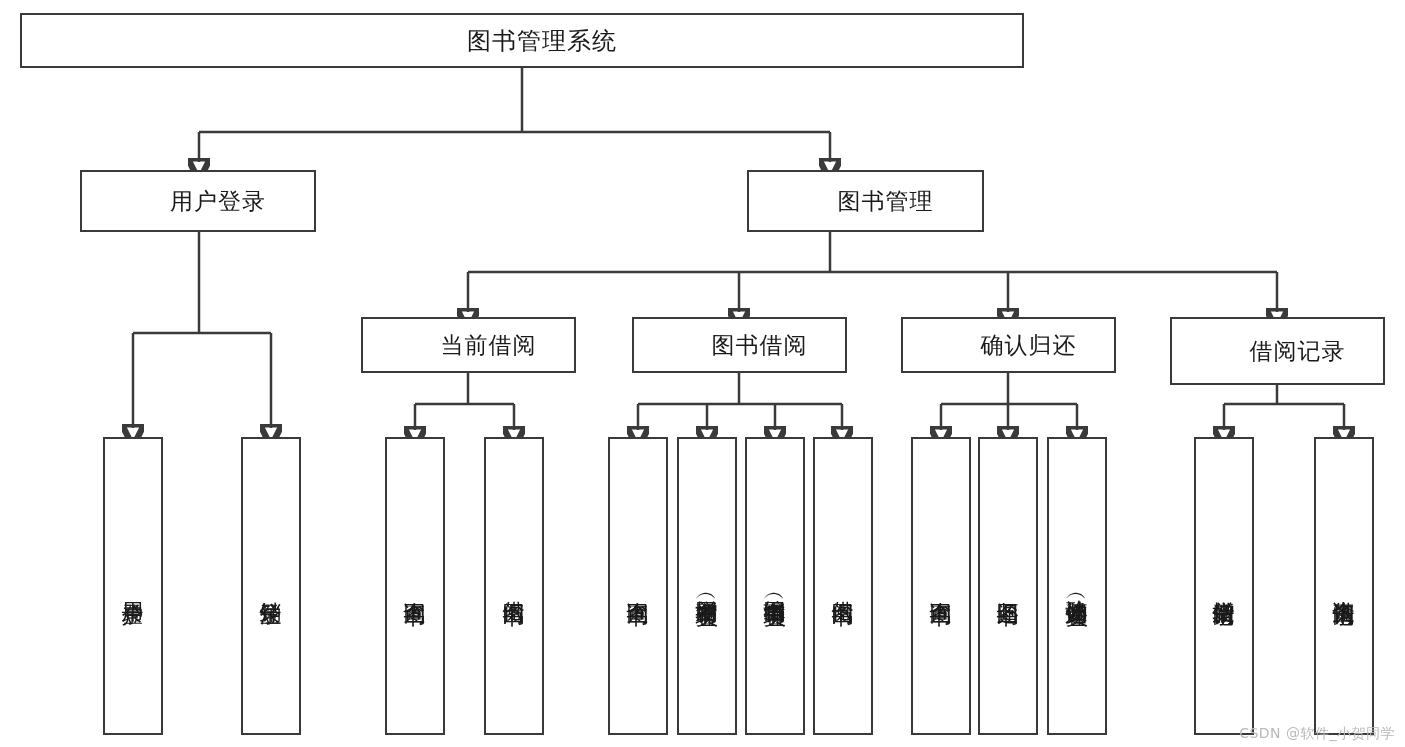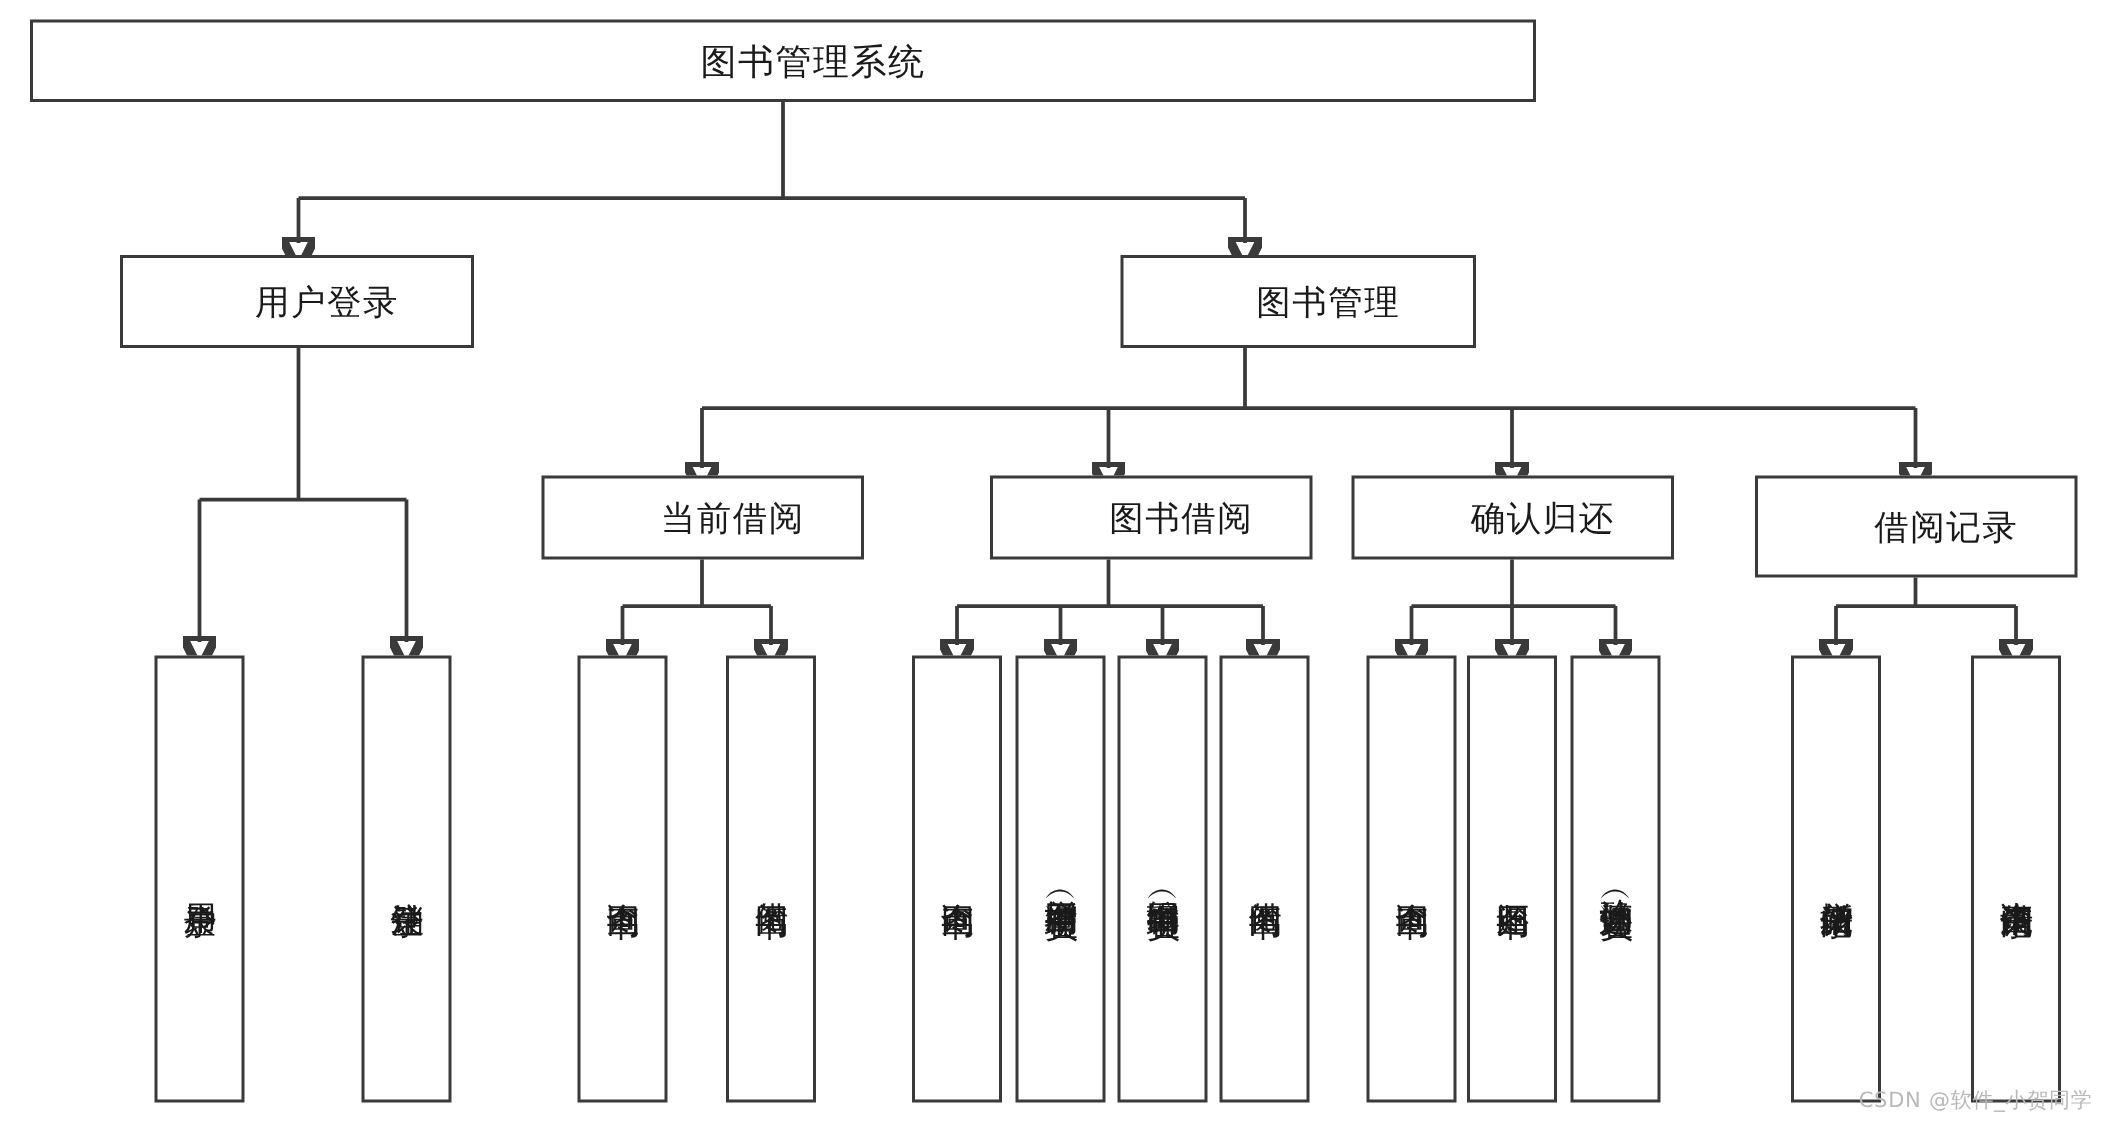--- a/index.html
+++ b/index.html
@@ -119,21 +119,21 @@
   <div class="node horiz" style="left:80px;top:170px;width:236px;height:62px;">
     <span class="label">用户登录</span>
   </div>
   <div class="node horiz" style="left:747px;top:170px;width:237px;height:62px;">
     <span class="label">图书管理</span>
   </div>
 
   <div class="node horiz" style="left:361px;top:317px;width:215px;height:56px;">
     <span class="label">当前借阅</span>
   </div>
-  <div class="node horiz" style="left:632px;top:317px;width:215px;height:56px;margin-left:28px;">
+  <div class="node horiz" style="left:632px;top:317px;width:215px;height:56px;">
     <span class="label">图书借阅</span>
   </div>
   <div class="node horiz" style="left:901px;top:317px;width:215px;height:56px;">
     <span class="label">确认归还</span>
   </div>
   <div class="node horiz" style="left:1170px;top:317px;width:215px;height:68px;">
     <span class="label">借阅记录</span>
   </div>
 
   <div class="node vert" style="left:103px;top:437px;width:60px;height:298px;">

